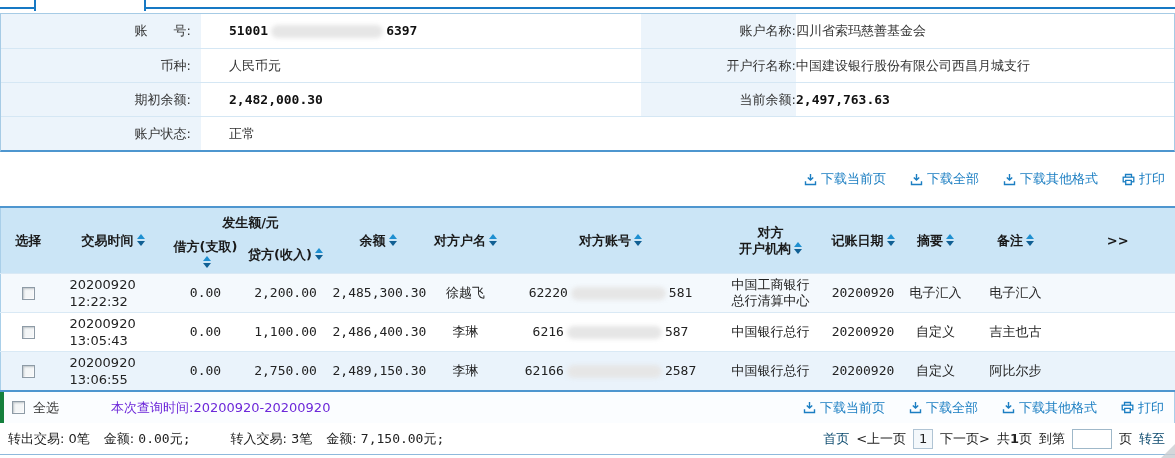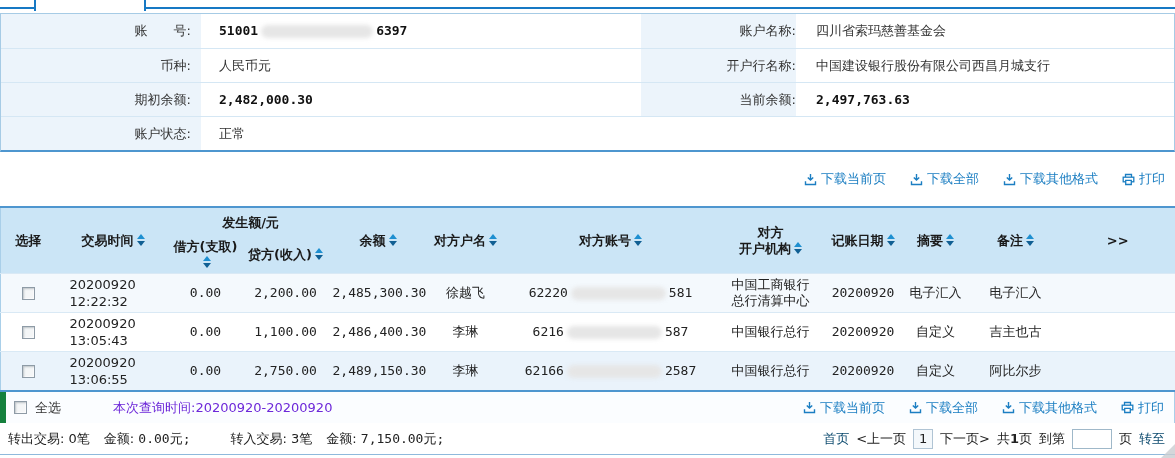--- a/index.html
+++ b/index.html
@@ -9,24 +9,24 @@
   
   .tabbar { position:relative; height:9px; border-bottom:2px solid #1779c4; }
   .tab-active { position:absolute; left:34px; top:0; width:112px; height:11px;
     background:#fff; border-left:2px solid #1779c4; border-right:2px solid #1779c4; z-index:2; }
 
   
   .info { margin-top:4px; border:1px solid #a6cbe5; border-bottom:2px solid #4e96cf; }
   .irow { display:flex; height:34px; line-height:34px; border-top:1px solid #d5e7f4; background:#fff; }
   .irow:first-child { border-top:none; }
   .ilabel { width:200px; text-align:right; padding-right:10px; background:#ecf4fb; color:#333; }
-  .ival1 { width:440px; padding-left:18px; }
+  .ival1 { width:440px; padding-left:28px; }
   .ilabel2 { width:155px; text-align:right; background:#ecf4fb; }
   .ilabel2.empty { background:transparent; }
-  .ival2 { flex:1; padding-left:20px; }
+  .ival2 { flex:1; padding-left:0; }
   .num { font-family:"DejaVu Sans Mono", monospace; }
   .bold { font-weight:bold; color:#111; }
 
   
   .redacted { display:inline-block; height:13px; background:#e6e6e6; border-radius:7px;
     filter:blur(2px); vertical-align:middle; margin:0 3px; }
   .rw-lg { width:112px; } .rw-md { width:95px; }
 
   
   .links-row { display:flex; justify-content:flex-end; align-items:center;
@@ -56,21 +56,21 @@
   .sort::after { content:""; position:absolute; bottom:0; left:0;
     border-left:4px solid transparent; border-right:4px solid transparent; border-top:5px solid #105f93; }
 
   
   .cb { width:13px; height:13px; border:1px solid #8e9ba6; background:#f4f6f7;
     box-shadow:inset 1px 1px 2px rgba(120,130,140,.45), inset -1px -1px 1px #fff;
     display:inline-block; vertical-align:middle; cursor:pointer; }
 
   
   .footstrip { display:flex; align-items:center; height:31px; background:#fbfdff;
-    border-left:6px solid #15803d; border-right:1px solid #a9cfe9; padding:0 10px 0 8px; }
+    border-left:4px solid #15803d; border-right:1px solid #a9cfe9; padding:0 10px 0 8px; }
   .footstrip .left { display:flex; align-items:center; gap:8px; }
   .footstrip .qtime { margin-left:52px; color:#6d28d9; }
   .footstrip .links { margin-left:auto; display:flex; gap:24px; align-items:center; }
 
   
   .sumrow { display:flex; align-items:center; height:32px; padding:0 10px 0 8px;
     border-bottom:1px solid #8fb9dc; }
   .sumrow .seg { margin-right:14px; color:#222; }
   .sumrow .seg.gap { margin-right:40px; }
   .pager { margin-left:auto; display:flex; align-items:center; gap:7px; color:#222; }

